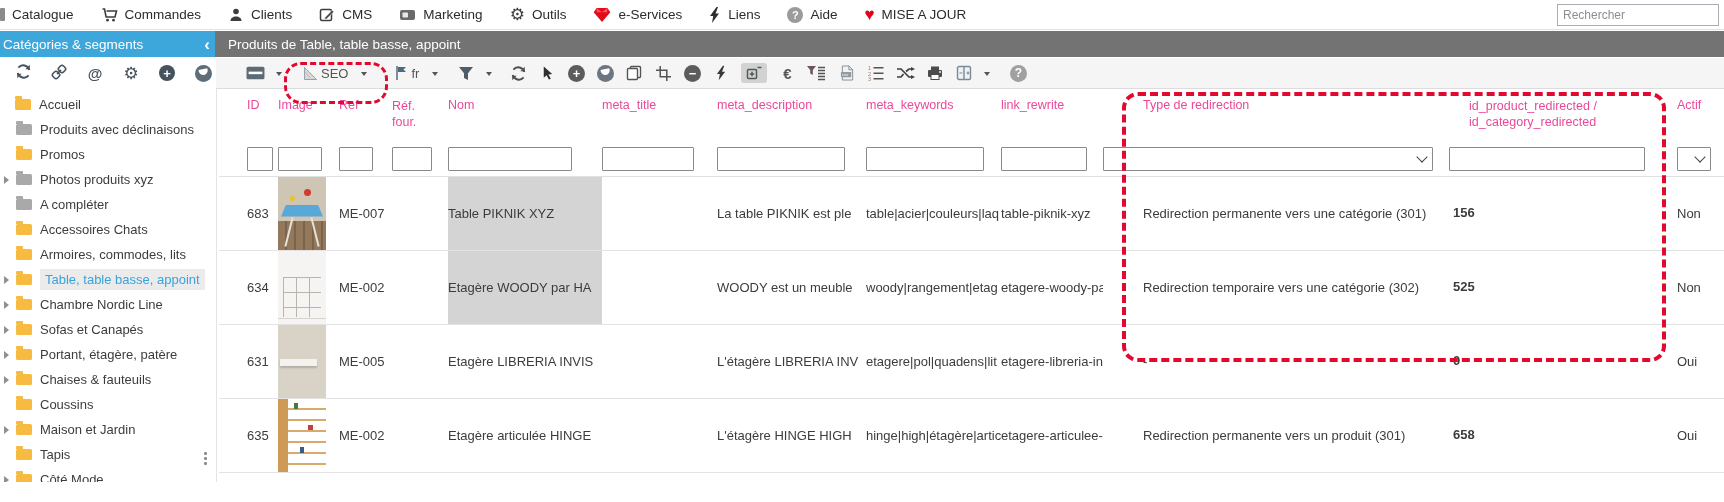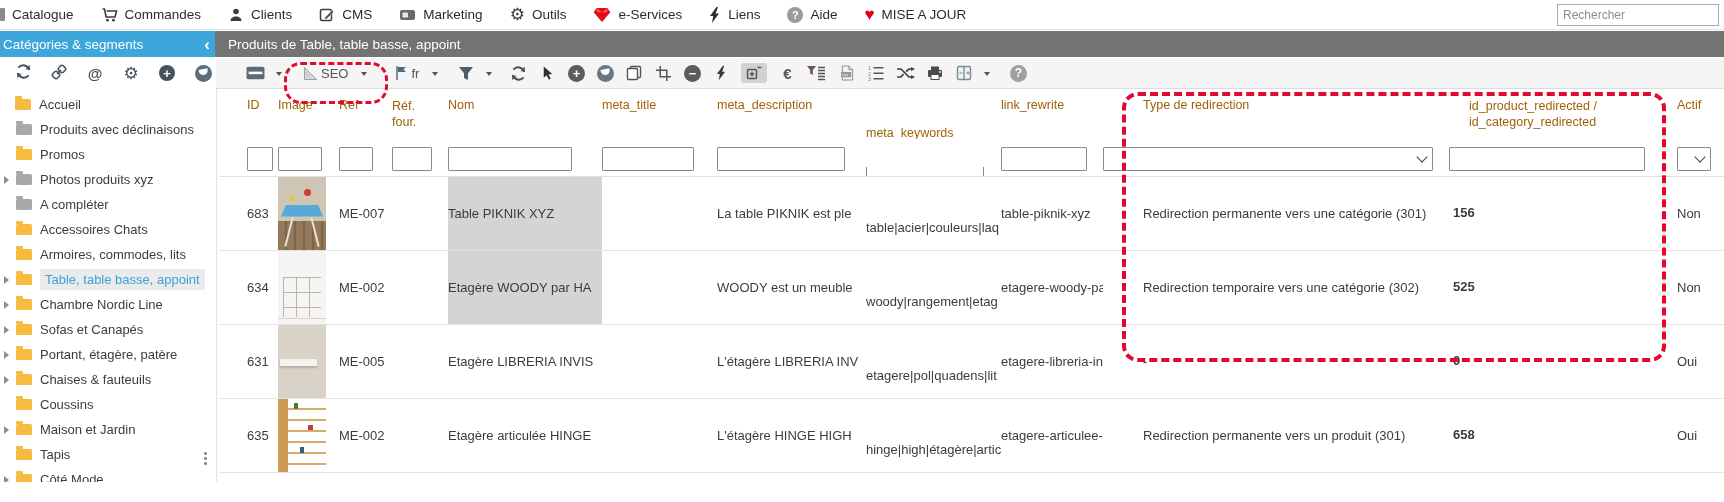--- a/index.html
+++ b/index.html
@@ -65,37 +65,37 @@
           display:flex;align-items:center;justify-content:center;}
 
   
   .seo-annot{position:absolute;left:284px;top:62px;width:98px;height:36px;border:3px dashed #e2082e;
           border-radius:17px;z-index:9;pointer-events:none;}
   .redirect-annot{position:absolute;left:1122px;top:92px;width:536px;height:262px;border:4px dashed #e2082e;
           border-radius:16px;z-index:9;pointer-events:none;}
 
   
   .grid{position:absolute;top:89px;left:216px;right:0;bottom:0;background:#fff;border-left:1px solid #e4e4e4;padding-left:2px;}
-  .hrow{display:flex;padding-left:24px;padding-top:9px;height:50px;box-sizing:border-box;color:#a16207;font-size:12.5px;}
+  .hrow{display:flex;padding-left:24px;padding-top:9px;height:50px;box-sizing:border-box;color:#ec4899;font-size:12.5px;}
   .frow{display:flex;padding-left:24px;height:38px;box-sizing:border-box;border-bottom:1px solid #e0e0e0;align-items:flex-start;}
   .frow input,.sel{margin-top:2px;height:24px;box-sizing:border-box;border:1px solid #8a8a8a;border-radius:1px;
           font-family:"Liberation Sans",sans-serif;font-size:12px;padding:0 4px;background:#fff;}
   .sel{display:flex;align-items:center;justify-content:flex-end;padding-right:6px;cursor:pointer;}
   .chev{width:7px;height:7px;border-right:1.6px solid #444;border-bottom:1.6px solid #444;transform:rotate(45deg);margin-top:-3px;}
   .drow{display:flex;padding-left:24px;height:74px;box-sizing:border-box;border-bottom:1px solid #e3e3e3;align-items:center;}
   .cell{overflow:hidden;white-space:nowrap;box-sizing:border-box;padding-right:8px;align-self:stretch;
           display:flex;align-items:center;}
   .c-id{width:35px;padding-left:4px;}
   .c-img{width:61px;padding-right:13px;}
   .c-ref{width:53px;}
   .c-rf{width:56px;white-space:normal;line-height:1.3;}
   .c-nom{width:154px;}
   .c-mt{width:115px;}
   .c-md{width:149px;}
-  .c-mk{width:135px;margin-top:28px;}
+  .c-mk{width:135px;}
   .c-lr{width:102px;}
   .c-ty{width:346px;}
   .c-ir{width:224px;white-space:normal;line-height:1.3;}
   .c-ac{width:46px;padding-left:4px;}
   .hrow .c-ty,.drow .c-ty{padding-left:40px;}
   .hrow .c-ir{padding-left:20px;}
   .drow .c-ir{padding-left:4px;font-weight:bold;}
   .hrow .cell{align-items:flex-start;}
   .hl{background:#d4d4d4;}
   .thumb{width:48px;height:74px;position:relative;overflow:hidden;flex:none;}

